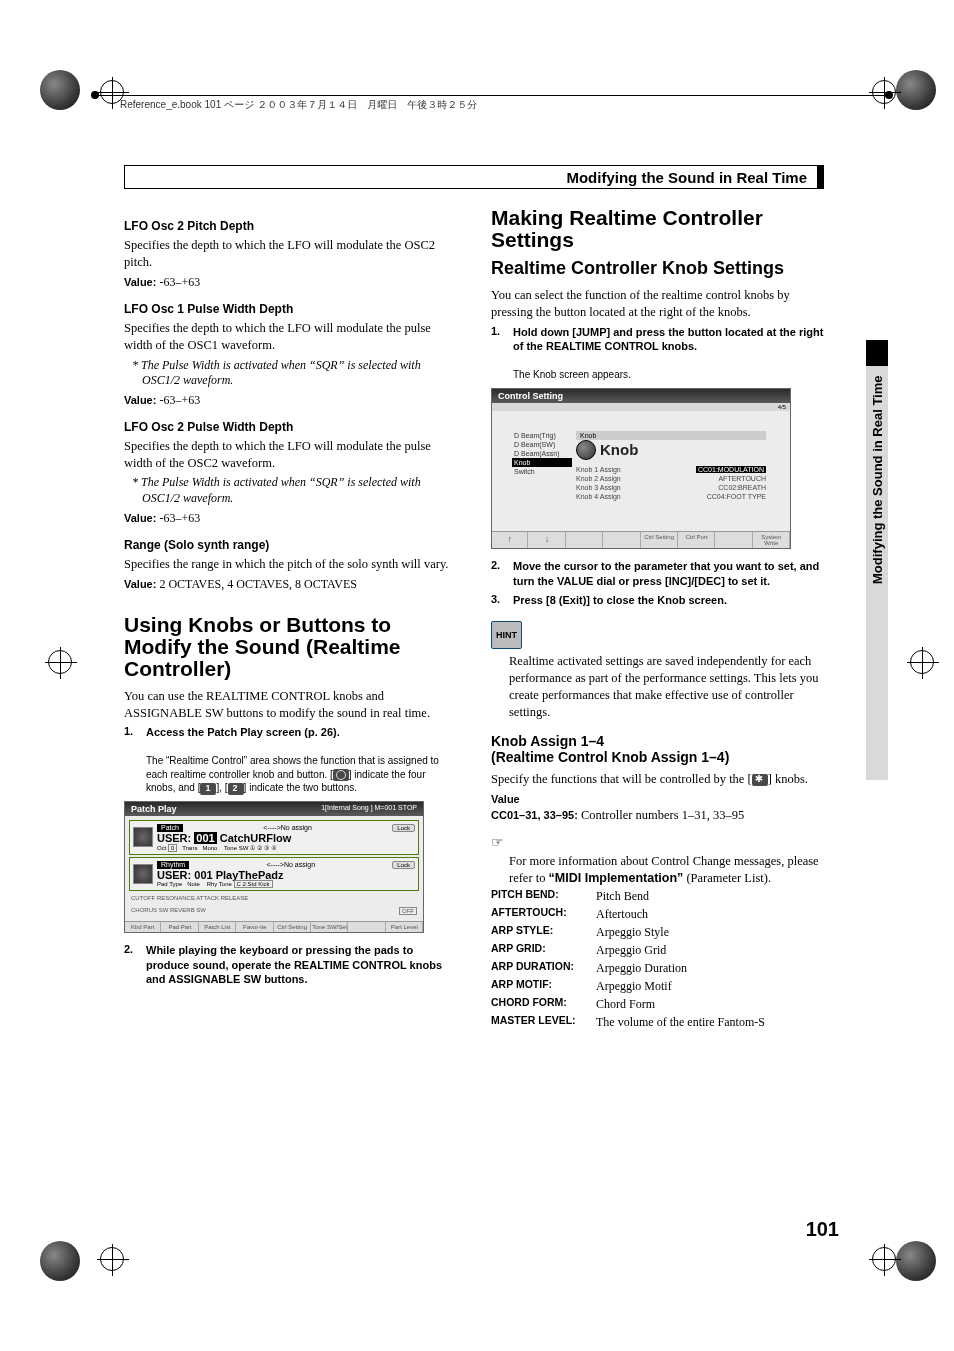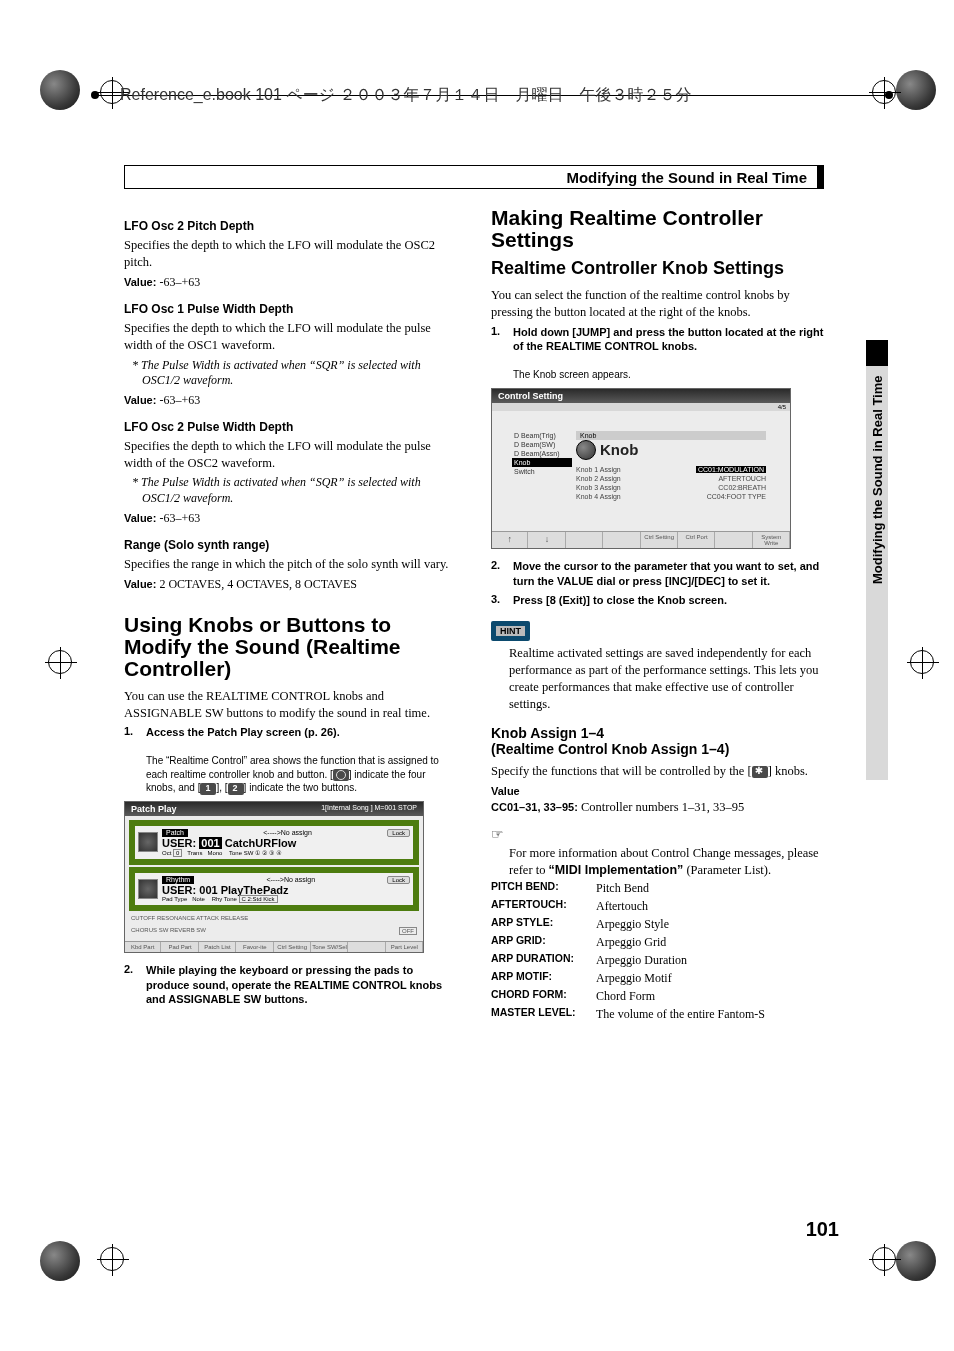--- a/index.html
+++ b/index.html
@@ -38,22 +38,22 @@
     content: "";
     position: absolute;
     width: 8px; height: 8px;
     border-radius: 50%;
     background: #000;
     top: -4px;
   }
   .header-rule::before { left: -4px; }
   .header-rule::after { right: -4px; }
   .header-text {
-    position: absolute; top: 85px; left: 120px;
-    font-size: 16px; font-family: sans-serif; color: #333;
+    position: absolute; top: 98px; left: 120px;
+    font-size: 10px; font-family: sans-serif; color: #333;
   }
   .page-content {
     position: absolute;
     top: 165px; left: 124px;
     width: 700px;
   }
   
   .section-bar {
     height: 24px;
     border: 1px solid #000;
@@ -173,22 +173,22 @@
   .inline-icon.gear::after {
     content: "✱"; position: absolute; color: #fff;
     font-size: 10px; left: 3px; top: -2px;
   }
   .badge {
     display: inline-block;
     font-family: Arial, Helvetica, sans-serif;
     font-size: 9px;
     font-weight: bold;
     background: #bbb;
-    border: 5px solid #0c4a6e;
-    padding: 0 4px;
+    border: 1px solid #0c4a6e;
+    padding: 8px 4px;
     border-radius: 2px;
     margin: 10px 0 4px 0;
   }
   .note-icon { font-size: 14px; margin: 10px 0 2px 0; }
   .indent-block { padding-left: 18px; font-size: 12.5px; line-height: 1.35; }
   .quote-bold { font-family: Arial, Helvetica, sans-serif; font-weight: bold; }
   .param-list { font-size: 12px; line-height: 1.5; }
   .param-list .row { display: flex; }
   .param-list .k {
     font-family: Arial, Helvetica, sans-serif;
@@ -228,21 +228,21 @@
     flex: 1; text-align: center;
     padding: 2px 0;
     font-size: 6px;
     border-right: 1px solid #aaa;
     color: #555;
   }
   .patch-screen .body {
     display: flex; flex-direction: column; gap: 2px;
   }
   .patch-row {
-    border: 6px solid #4d7c0f;
+    border: 1px solid #4d7c0f;
     padding: 3px;
     display: flex;
     align-items: center;
     gap: 4px;
     background: #f0f0f0;
   }
   .patch-row .thumb {
     width: 20px; height: 20px;
     background: radial-gradient(circle, #666, #333);
     border: 1px solid #888;

